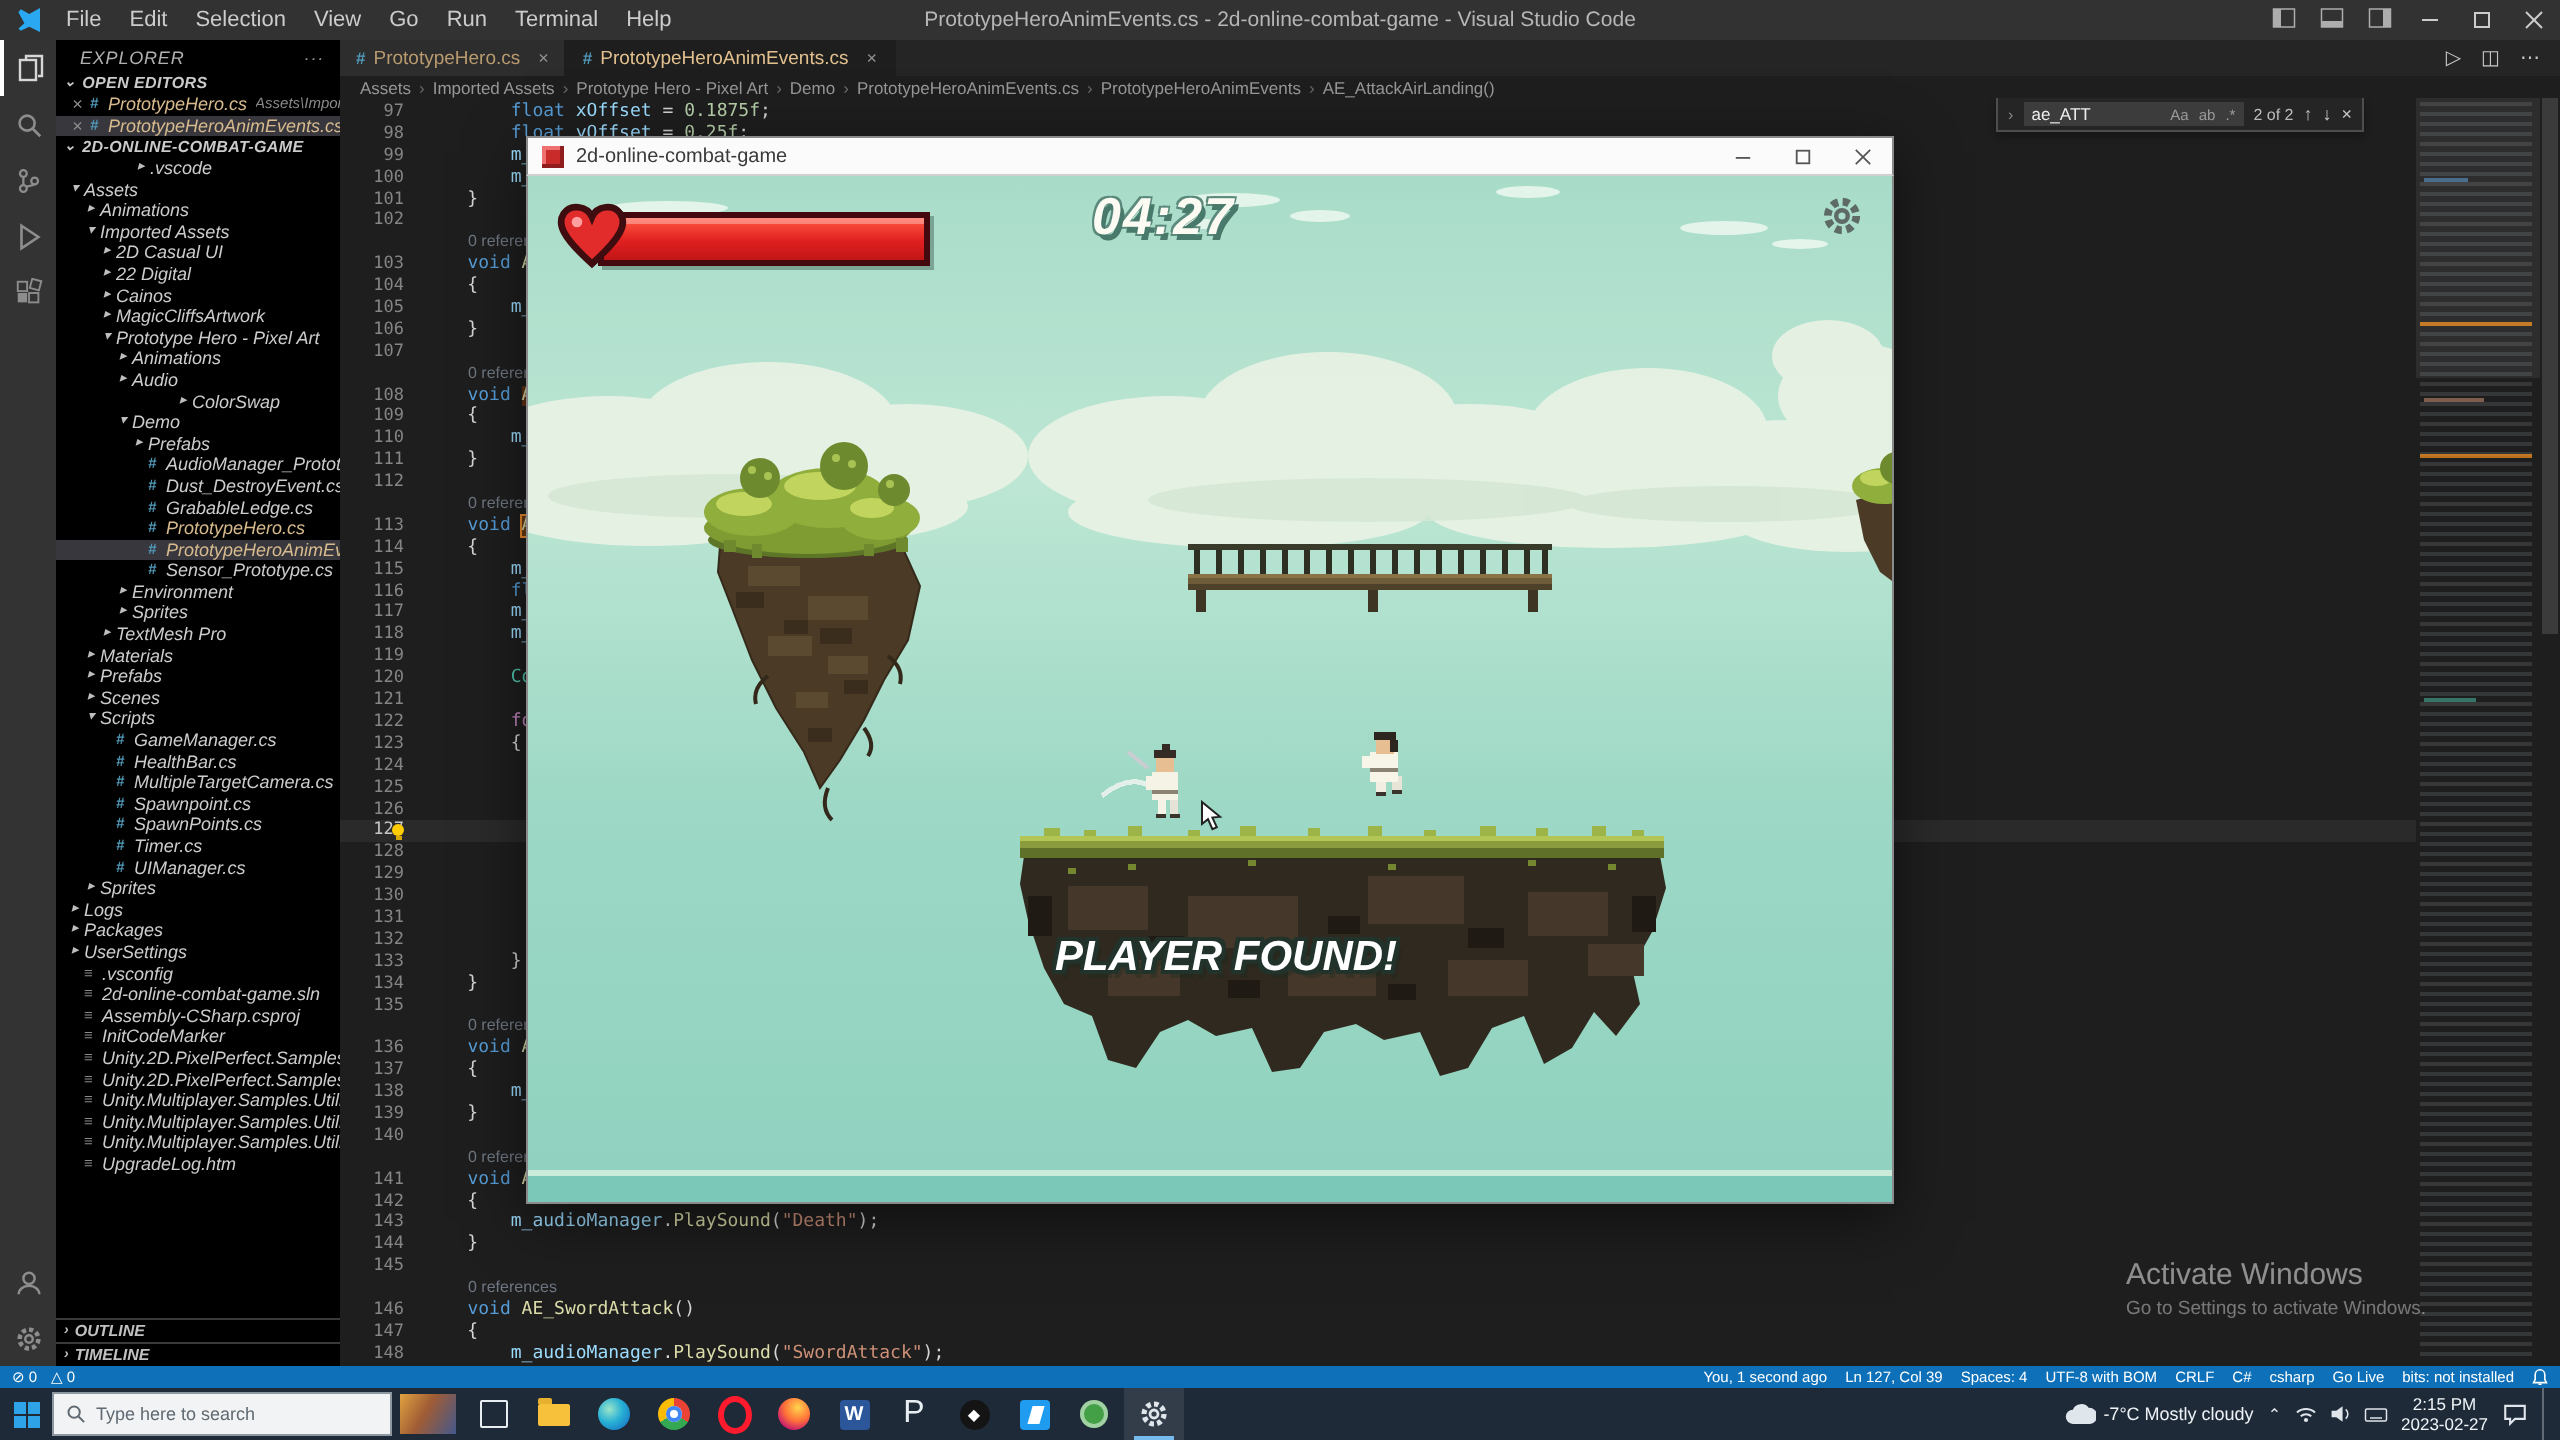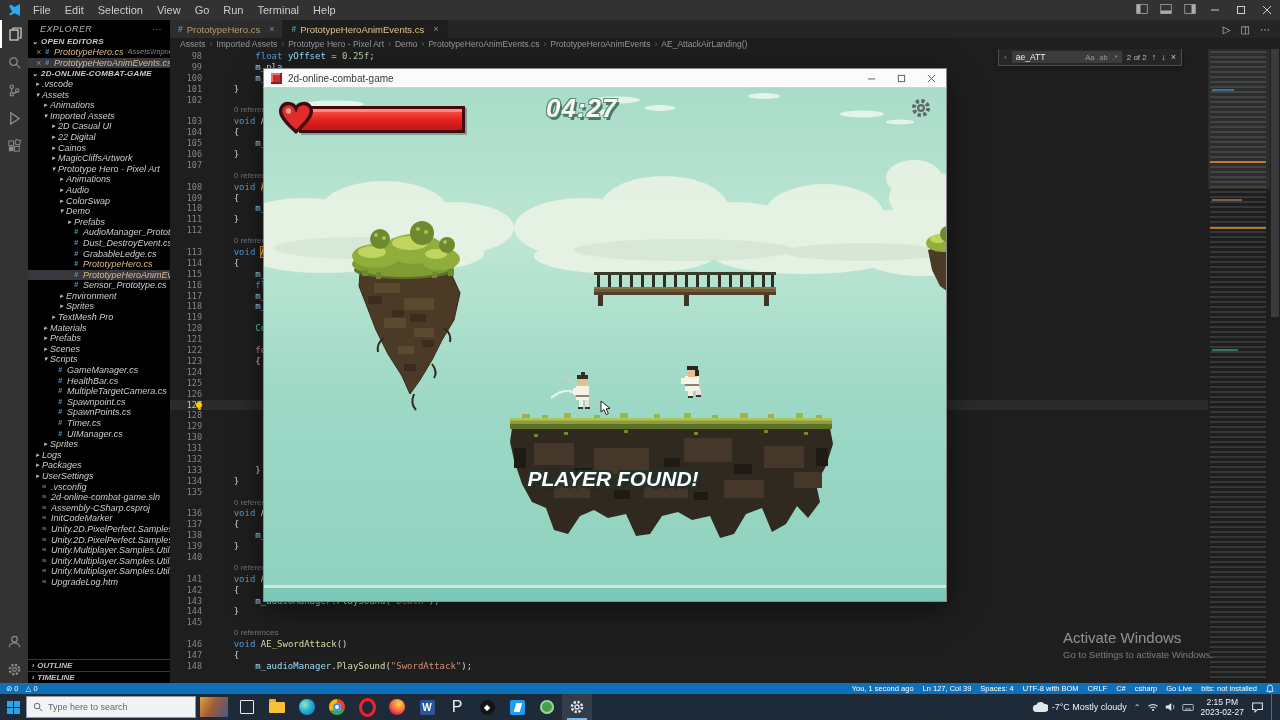--- a/index.html
+++ b/index.html
@@ -155,20 +155,21 @@
     <nav class="menus" id="menubar">
         <span>File</span>
         <span>Edit</span>
         <span>Selection</span>
         <span>View</span>
         <span>Go</span>
         <span>Run</span>
         <span>Terminal</span>
         <span>Help</span>
       </nav>
+    <div class="tb-title">PrototypeHeroAnimEvents.cs - 2d-online-combat-game - Visual Studio Code</div>
     <div class="tb-right">
       <span class="lay-ic"><svg width="12" height="12" viewBox="0 0 16 16">
             <rect x="1" y="2" width="14" height="12" fill="none" stroke="#ccc"></rect>
             <rect x="1" y="2" width="5" height="12" fill="#ccc"></rect>
           </svg></span>
       <span class="lay-ic"><svg width="12" height="12" viewBox="0 0 16 16">
             <rect x="1" y="2" width="14" height="12" fill="none" stroke="#ccc"></rect>
             <rect x="1" y="10" width="14" height="4" fill="#ccc"></rect>
           </svg></span>
       <span class="lay-ic"><svg width="12" height="12" viewBox="0 0 16 16">
@@ -266,21 +267,21 @@
             <span class="t-ico ico-cs">#</span>
             <span class="oe-label">PrototypeHeroAnimEvents.cs</span>
             <span class="oe-desc">Assets\Im...</span>
           </div>
         </div>
       <div class="sec-head">
         <span style="font-size:7px;">⌄</span>
         <span>2D-ONLINE-COMBAT-GAME</span>
       </div>
       <div class="tree" id="filetree">
-          <div class="t-row" style="padding-left: 5px;">
+          <div class="t-row" style="padding-left: 5px; margin-left: 33px;">
             <span class="t-chev">▸</span>
             <span class="t-label">.vscode</span>
           </div>
           <div class="t-row" style="padding-left: 5px;">
             <span class="t-chev">▾</span>
             <span class="t-label">Assets</span>
           </div>
           <div class="t-row" style="padding-left: 13px;">
             <span class="t-chev">▸</span>
             <span class="t-label">Animations</span>
@@ -310,21 +311,21 @@
             <span class="t-label">Prototype Hero - Pixel Art</span>
           </div>
           <div class="t-row" style="padding-left: 29px;">
             <span class="t-chev">▸</span>
             <span class="t-label">Animations</span>
           </div>
           <div class="t-row" style="padding-left: 29px;">
             <span class="t-chev">▸</span>
             <span class="t-label">Audio</span>
           </div>
-          <div class="t-row" style="padding-left: 29px;">
+          <div class="t-row" style="padding-left: 29px; justify-content: center;">
             <span class="t-chev">▸</span>
             <span class="t-label">ColorSwap</span>
           </div>
           <div class="t-row" style="padding-left: 29px;">
             <span class="t-chev">▾</span>
             <span class="t-label">Demo</span>
           </div>
           <div class="t-row" style="padding-left: 37px;">
             <span class="t-chev">▸</span>
             <span class="t-label">Prefabs</span>
@@ -542,20 +543,21 @@
               <span class="val">ae_ATT</span>
               <span class="tog">Aa</span>
               <span class="tog">ab</span>
               <span class="tog">.*</span>
             </span>
             <span>2 of 2</span>
             <span class="find-btn">↑</span>
             <span class="find-btn">↓</span>
             <span class="find-btn">×</span>
           </div>
+        <div class="row"><span class="gut">97</span><span><span class="c-p">        </span><span class="c-k">float</span><span class="c-p"> </span><span class="c-v">xOffset</span><span class="c-p"> = </span><span class="c-n">0.1875f</span><span class="c-p">;</span></span></div>
             <div class="row"><span class="gut">98</span><span><span class="c-p">        </span><span class="c-k">float</span><span class="c-p"> </span><span class="c-v">yOffset</span><span class="c-p"> = </span><span class="c-n">0.25f</span><span class="c-p">;</span></span></div>
             <div class="row"><span class="gut">99</span><span><span class="c-p">        </span><span class="c-v">m_pla</span></span></div>
             <div class="row"><span class="gut">100</span><span><span class="c-p">        </span><span class="c-v">m_pla</span></span></div>
             <div class="row"><span class="gut">101</span><span><span class="c-p">    }</span></span></div>
             <div class="row"><span class="gut">102</span><span></span></div>
             <div class="row"><span class="gut"></span><span class="lens">0 references</span></div>
             <div class="row"><span class="gut">103</span><span><span class="c-p">    </span><span class="c-k">void</span><span class="c-p"> </span><span class="c-m">AE_P</span></span></div>
             <div class="row"><span class="gut">104</span><span><span class="c-p">    {</span></span></div>
             <div class="row"><span class="gut">105</span><span><span class="c-p">        </span><span class="c-v">m_audio</span></span></div>
             <div class="row"><span class="gut">106</span><span><span class="c-p">    }</span></span></div>

